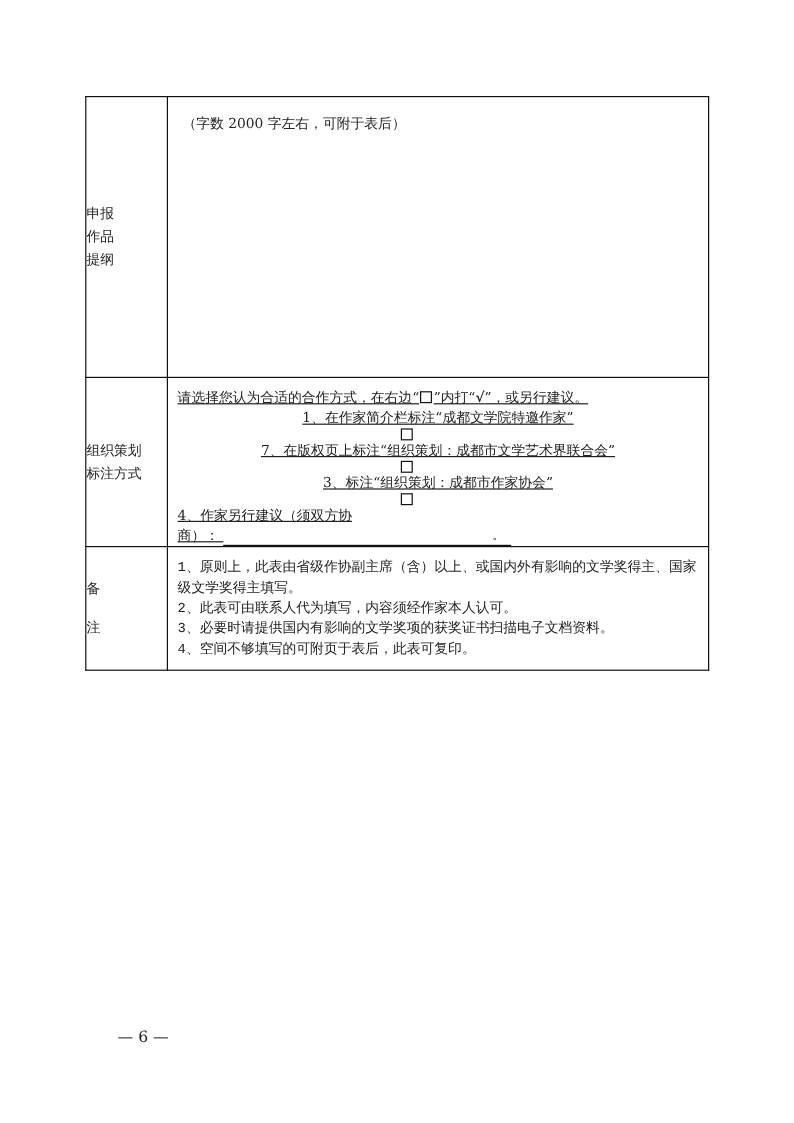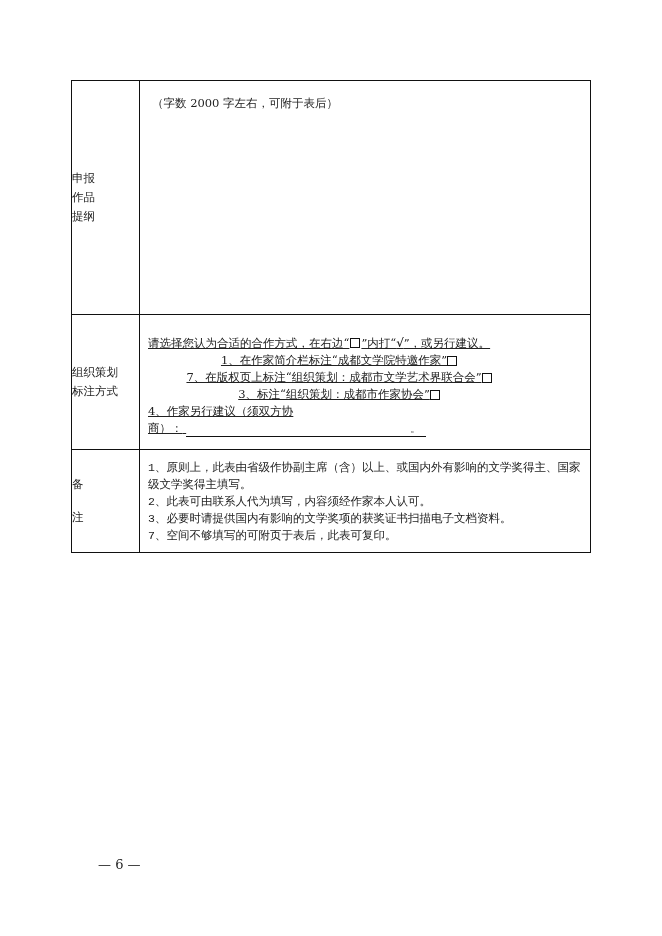--- a/index.html
+++ b/index.html
@@ -9,21 +9,21 @@
   table.form td { border: 1.3px solid #111; padding: 0; vertical-align: top; font-size: 11.5px; line-height: 17px; }
   td.label { width: 67px; text-align: left; vertical-align: middle !important; }
   td.label span { display: block; line-height: 19px; }
   td.content { padding: 2px 8px 0 8px !important; }
   .r1 { height: 234px; }
   .r2 { height: 122px; }
   .r3 { height: 135px; }
   .r4 { height: 82px; }
   .r5 { height: 103px; }
   .hint { padding-left: 4px; display: block; margin-top: 12px; }
-  .opt-row { display: flex; justify-content: center; align-items: center; }
+  .opt-row { display: flex; justify-content: space-between; align-items: center; flex-direction: column; }
   .checkbox { display: inline-block; width: 8px; height: 8px; border: 1.2px solid #111; margin-right: 52px; }
   .inline-box { display: inline-block; width: 8px; height: 8px; border: 1.2px solid #111; vertical-align: -1px; margin: 0 1px; }
   .underline { display: inline-block; width: 240px; border-bottom: 1px solid #111; height: 12px; vertical-align: bottom; position: relative; }
   .underline .dot { position: absolute; right: 6px; bottom: -1px; font-size: 10px; }
   .notes p { margin: 0; }
   .page-num { position: absolute; left: 98px; top: 857px; font-size: 13px; }
   .label-bei { display: block; }
 </style>
 </head>
 <body>
@@ -77,20 +77,20 @@
 
     <tr class="r5">
       <td class="label">
         <span class="label-bei" style="margin-bottom: 14px;">备</span>
         <span>注</span>
       </td>
       <td class="content notes" style="vertical-align: middle; padding-top: 0 !important; font-family: Liberation Mono, monospace;">
         <p>1、原则上，此表由省级作协副主席（含）以上、或国内外有影响的文学奖得主、国家级文学奖得主填写。</p>
         <p>2、此表可由联系人代为填写，内容须经作家本人认可。</p>
         <p>3、必要时请提供国内有影响的文学奖项的获奖证书扫描电子文档资料。</p>
-        <p>7、空间不够填写的可附页于表后，此表可复印。</p>
+        <p>4、空间不够填写的可附页于表后，此表可复印。</p>
       </td>
     </tr>
   </tbody>
     </table>
 
   <div class="page-num">— 6 —</div>
 </div>
 
 </body></html>

